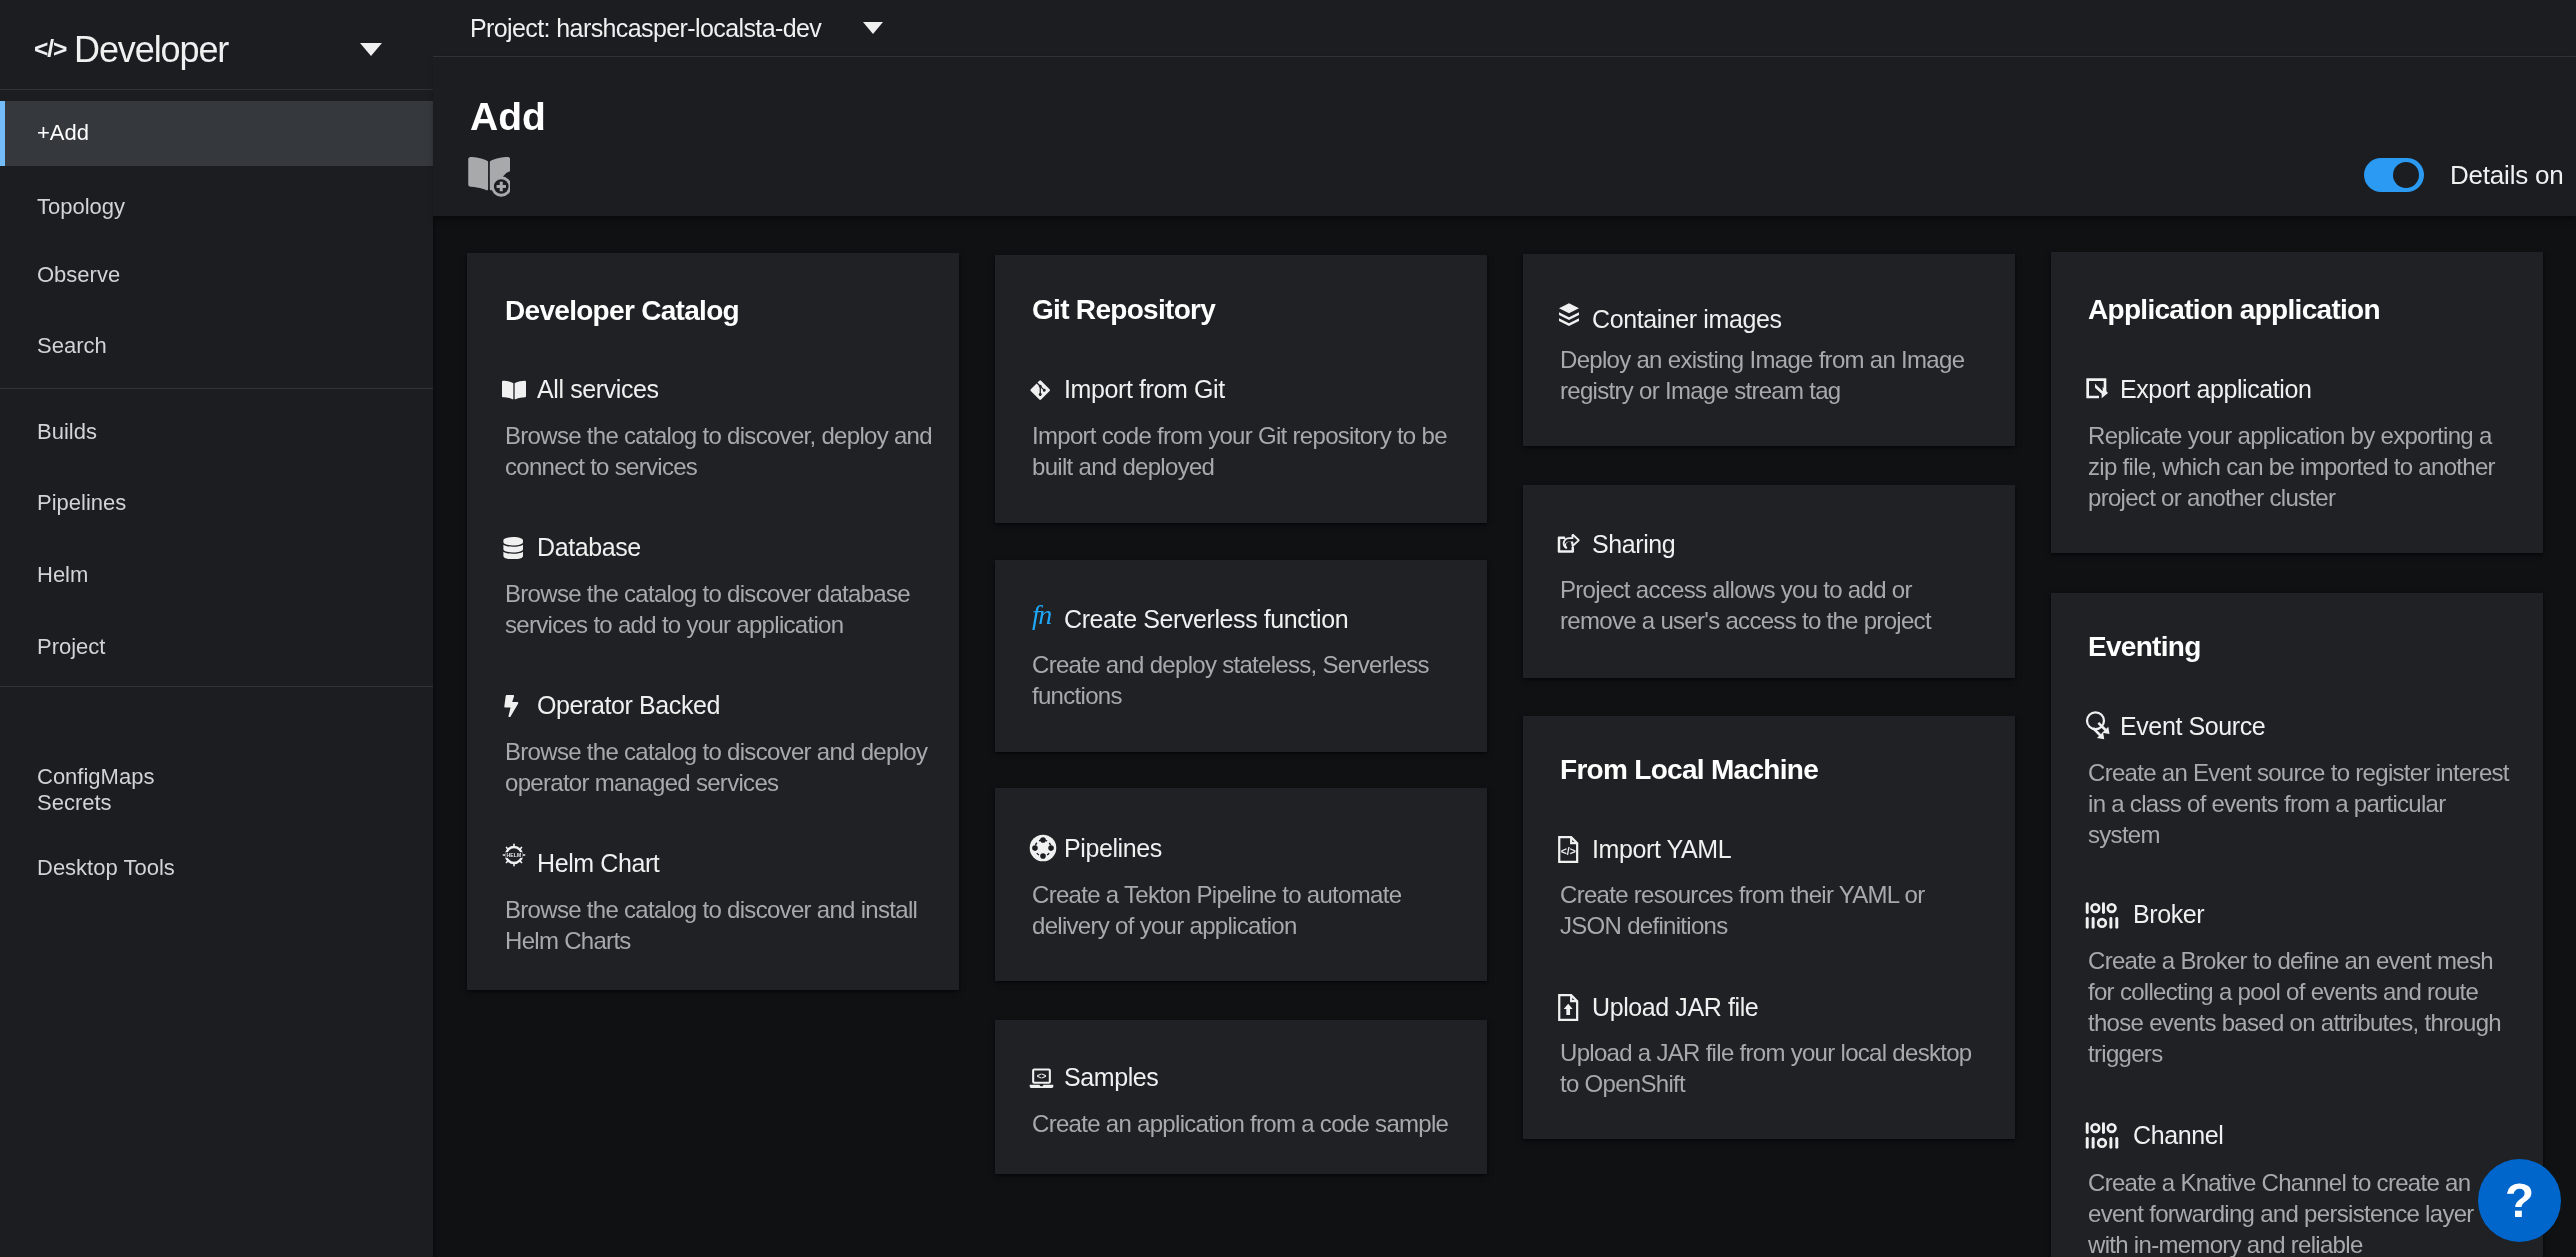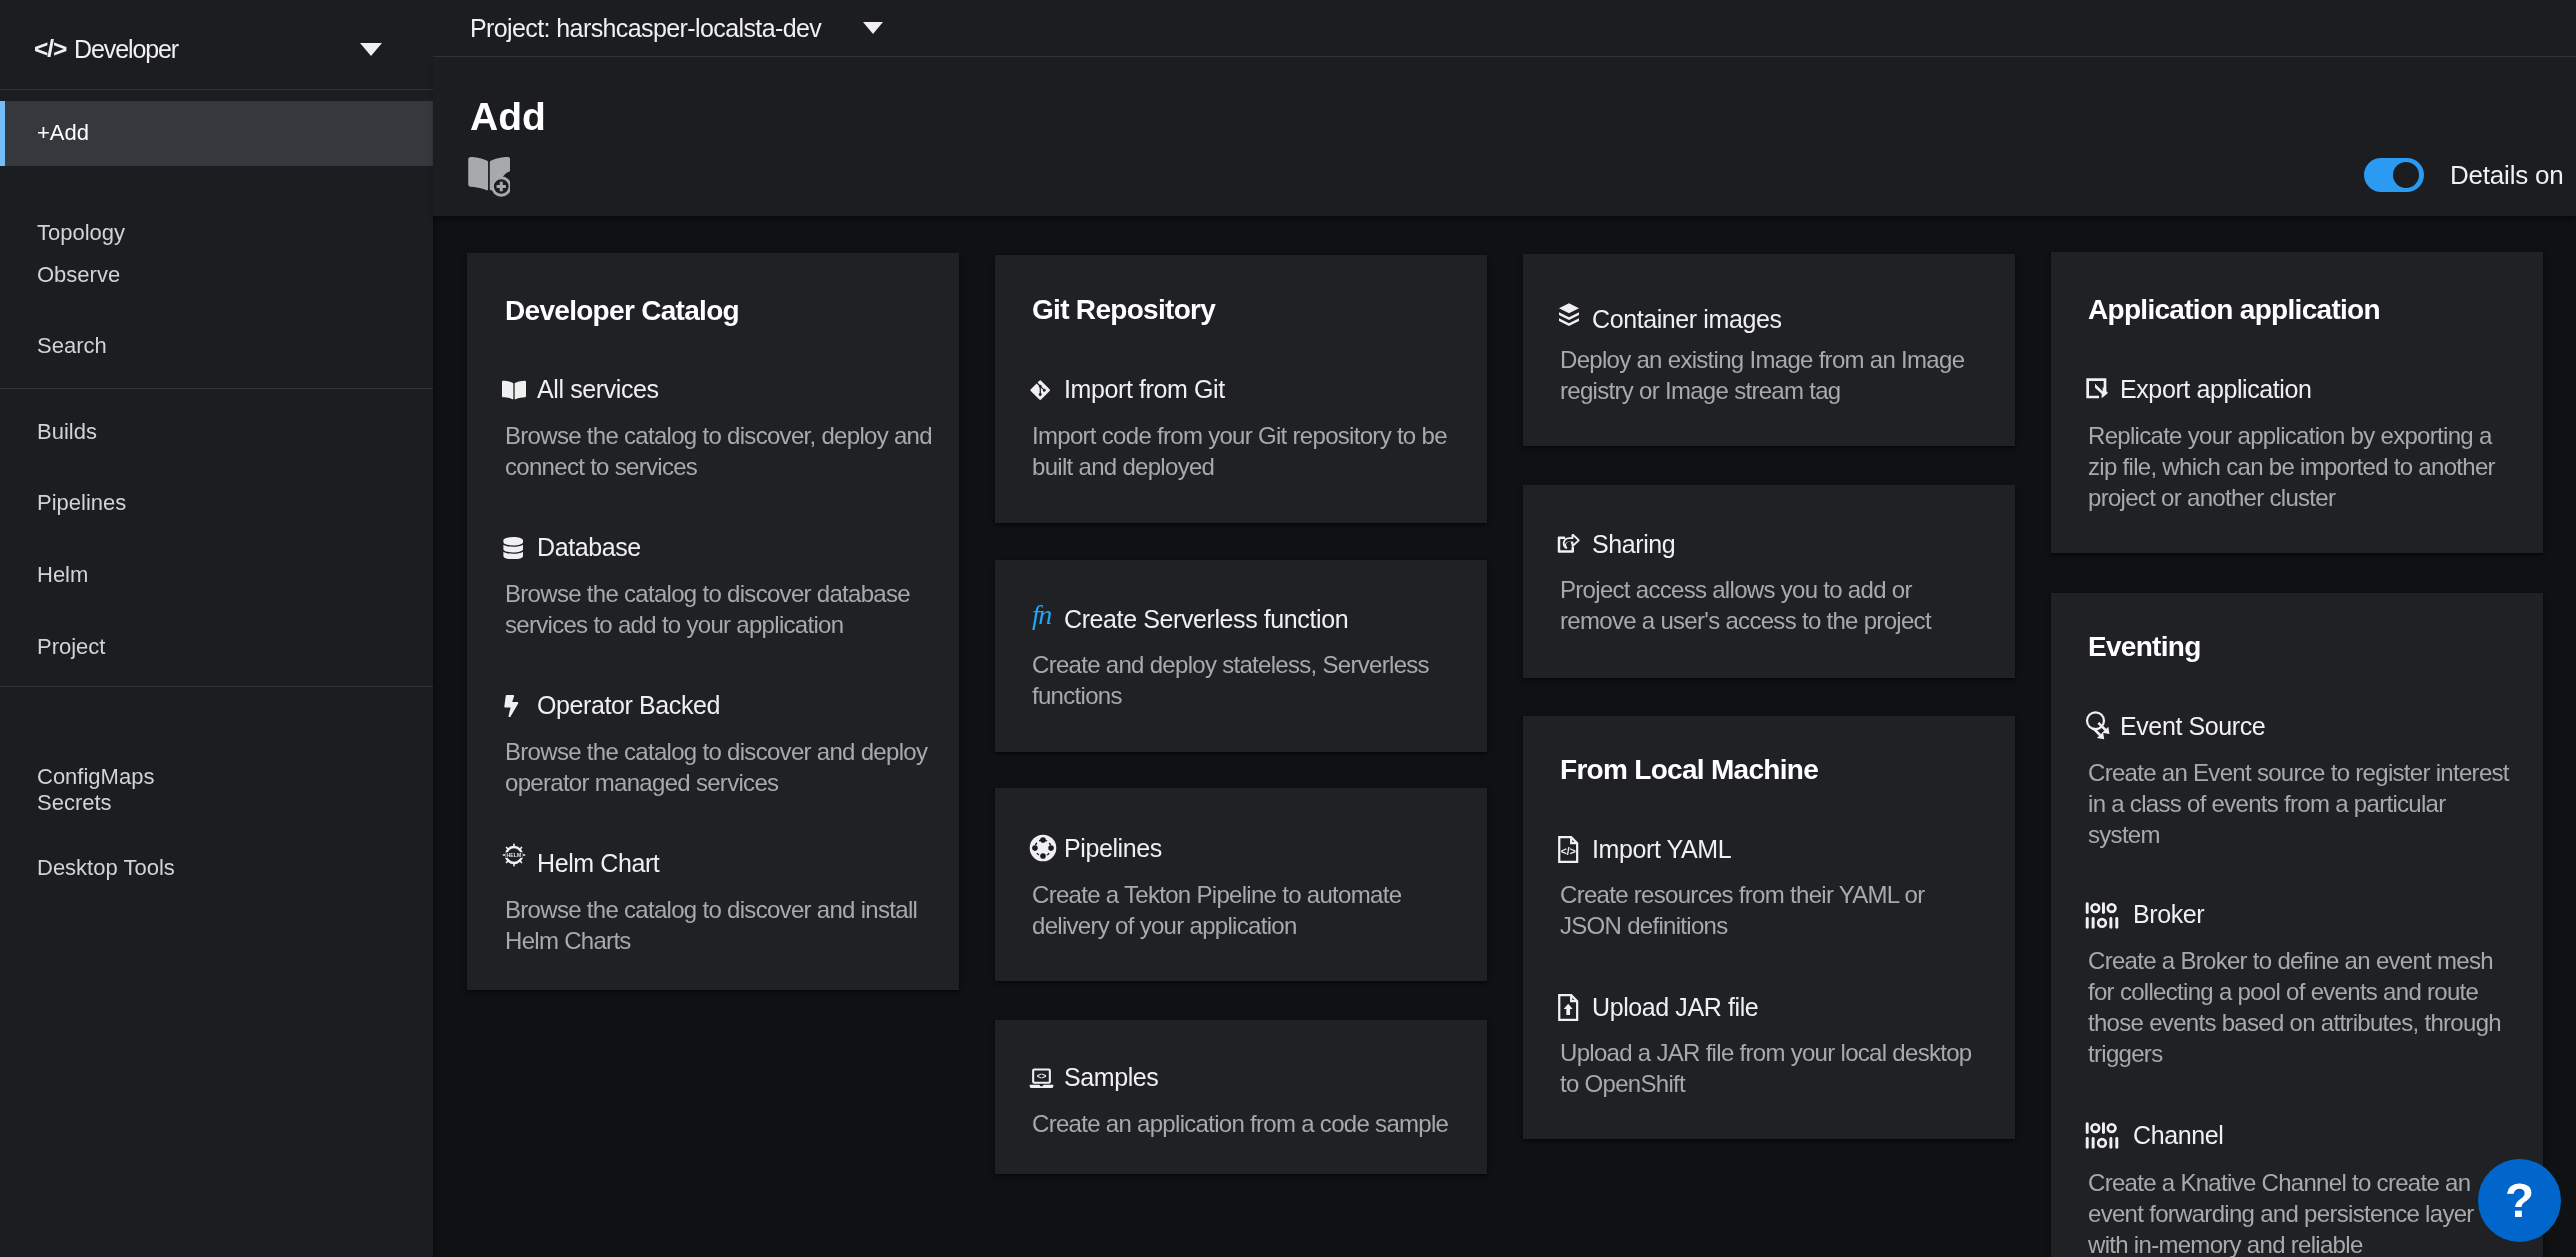--- a/index.html
+++ b/index.html
@@ -5,26 +5,26 @@
 .abs{position:absolute;}
 .card{position:absolute;background:#1f2125;box-shadow:0 1.5px 4.5px rgba(0,0,0,0.55),0 0.7px 1.5px rgba(0,0,0,0.4);}
 .ctitle{position:absolute;font-size:28px;line-height:37px;font-weight:700;color:#ffffff;letter-spacing:-0.7px;white-space:nowrap;}
 .ititle{position:absolute;font-size:25px;line-height:33px;font-weight:400;color:#f0f0f0;letter-spacing:-0.4px;white-space:nowrap;}
 .desc{position:absolute;font-size:24px;line-height:31px;font-weight:400;color:#a8a9ab;letter-spacing:-0.7px;white-space:nowrap;}
 .nav{position:absolute;left:37px;font-size:22px;line-height:33px;color:#d2d3d5;}
 .icon{position:absolute;display:flex;align-items:center;justify-content:flex-start;}
 </style></head><body>
 <div class="abs" style="left:0;top:0;width:433px;height:1257px;background:#1b1d21;box-shadow:1.5px 0 4.5px rgba(0,0,0,0.4);"></div>
 <div class="abs" style="left:34px;top:36px;color:#f0f0f0;font-size:24.6px;line-height:25px;font-weight:700;letter-spacing:-1.1px;">&lt;/&gt;</div>
-<div class="abs" style="left:74px;top:34px;font-size:25px;line-height:31px;letter-spacing:-1.1px;color:#f0f0f0;">Developer</div>
+<div class="abs" style="left:74px;top:34px;font-size:36px;line-height:31px;letter-spacing:-1.1px;color:#f0f0f0;">Developer</div>
 <div class="abs" style="left:360px;top:43px;width:0;height:0;border-left:11.2px solid transparent;border-right:11.2px solid transparent;border-top:13.4px solid #f0f0f0;"></div>
 <div class="abs" style="left:0;top:89px;width:433px;height:0.7px;background:#303337;"></div>
 <div class="abs" style="left:0;top:101px;width:433px;height:65px;background:#35383d;border-left:5.2px solid #73bcf7;"></div>
 <div class="nav" style="top:116px;color:#ffffff;">+Add</div>
-<div class="nav" style="top:190px;margin-top:26px;">Topology</div>
+<div class="nav" style="top:190px;">Topology</div>
 <div class="nav" style="top:258px;">Observe</div>
 <div class="nav" style="top:329px;">Search</div>
 <div class="nav" style="top:415px;">Builds</div>
 <div class="nav" style="top:486px;">Pipelines</div>
 <div class="nav" style="top:558px;">Helm</div>
 <div class="nav" style="top:630px;">Project</div>
 <div class="nav" style="top:732px;margin-top:28px;">ConfigMaps</div>
 <div class="nav" style="top:786px;">Secrets</div>
 <div class="nav" style="top:851px;">Desktop Tools</div>
 <div class="abs" style="left:0;top:388px;width:433px;height:0.7px;background:#303337;"></div>

